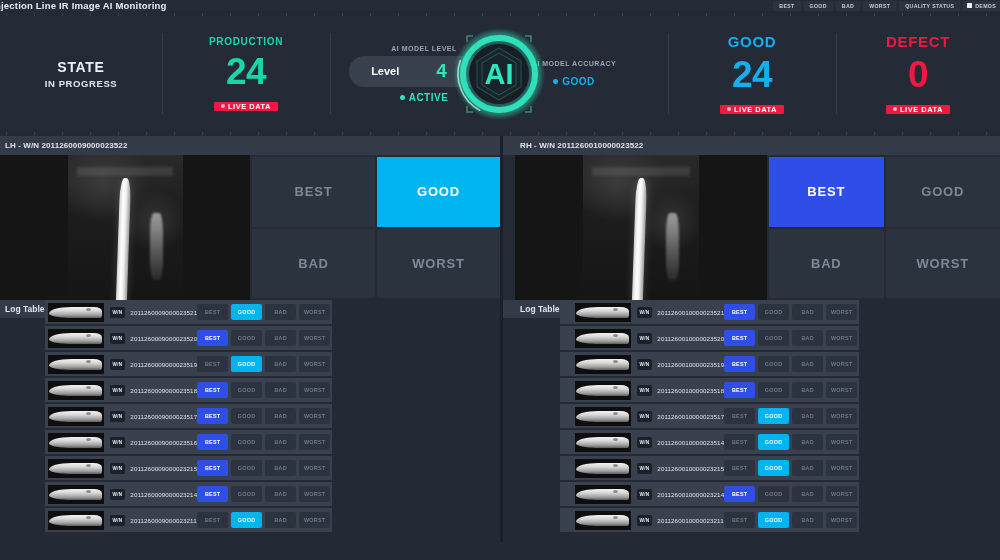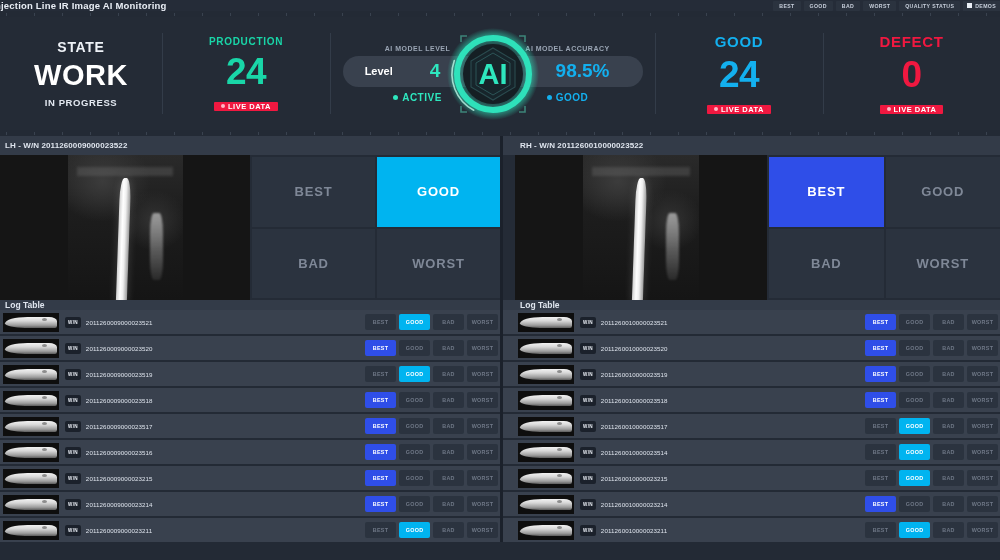--- a/index.html
+++ b/index.html
@@ -78,21 +78,21 @@
   }
   .kpi + .kpi::before {
     content: ""; position: absolute;
     left: 0; top: 14%; height: 72%;
     width: 1px; background: #333c49;
   }
   .kpi-state   { width: 162px; }
   .kpi-prod    { width: 168px; }
   .kpi-ai      { flex: 1; }
   .kpi-good    { width: 168px; }
-  .kpi-defect  { width: 177px; }
+  .kpi-defect  { width: 164px; }
 
   .kpi-label {
     font-size: 13px; font-weight: bold;
     letter-spacing: .7px;
   }
   .kpi-label.state { color: #eef2f7; font-size: 14px; }
   .kpi-label.prod { color: #19d6a8; font-size: 10px; }
   .kpi-label.good { color: #13b0ef; font-size: 15px; }
   .kpi-label.defect { color: #f01840; font-size: 15px; }
 
@@ -271,21 +271,21 @@
     background: #2f4ee8; color: #ffffff;
   }
 
   
   .logs {
     display: flex; width: 100%;
     height: 242px;
   }
   .log-col {
     width: 50%;
-    display: flex; flex-direction: column;
+    display: flex; flex-direction: row;
     overflow: hidden;
   }
   .log-col.rh { border-left: 3px solid #1b212b; }
   .log-head {
     height: 18px;
     background: #333b48;
     display: flex; align-items: center;
     padding-left: 5px;
   }
   .log-col.rh .log-head { padding-left: 17px; }
@@ -371,21 +371,20 @@
     </div>
   </div>
 </div>
 
 <div class="ticks"></div>
 
 <div class="kpi-band">
 
   <div class="kpi kpi-state">
     <div class="kpi-label state">STATE</div>
-    <div class="kpi-big state">WORK</div>
     <div class="kpi-sub">IN PROGRESS</div>
   </div>
 
   <div class="kpi kpi-prod">
     <div class="kpi-label prod">PRODUCTION</div>
     <div class="kpi-big prod">24</div>
     <div class="live-badge">
       <span class="live-dot"></span>
       <span>LIVE DATA</span>
     </div>
@@ -401,23 +400,20 @@
           <span class="ai-pill-num">4</span>
         </div>
         <div class="ai-status active">
           <span class="st-dot"></span>
           <span>ACTIVE</span>
         </div>
       </div>
 
       <div class="ai-side">
         <div class="ai-side-label">AI MODEL ACCURACY</div>
-        <div class="ai-pill right">
-          <span class="ai-pill-acc">98.5%</span>
-        </div>
         <div class="ai-status good">
           <span class="st-dot"></span>
           <span>GOOD</span>
         </div>
       </div>
 
       <div class="ai-core">
         <svg viewBox="0 0 96 96" width="96" height="96">
           <defs>
             <radialGradient id="glow" cx="50%" cy="50%" r="50%">

